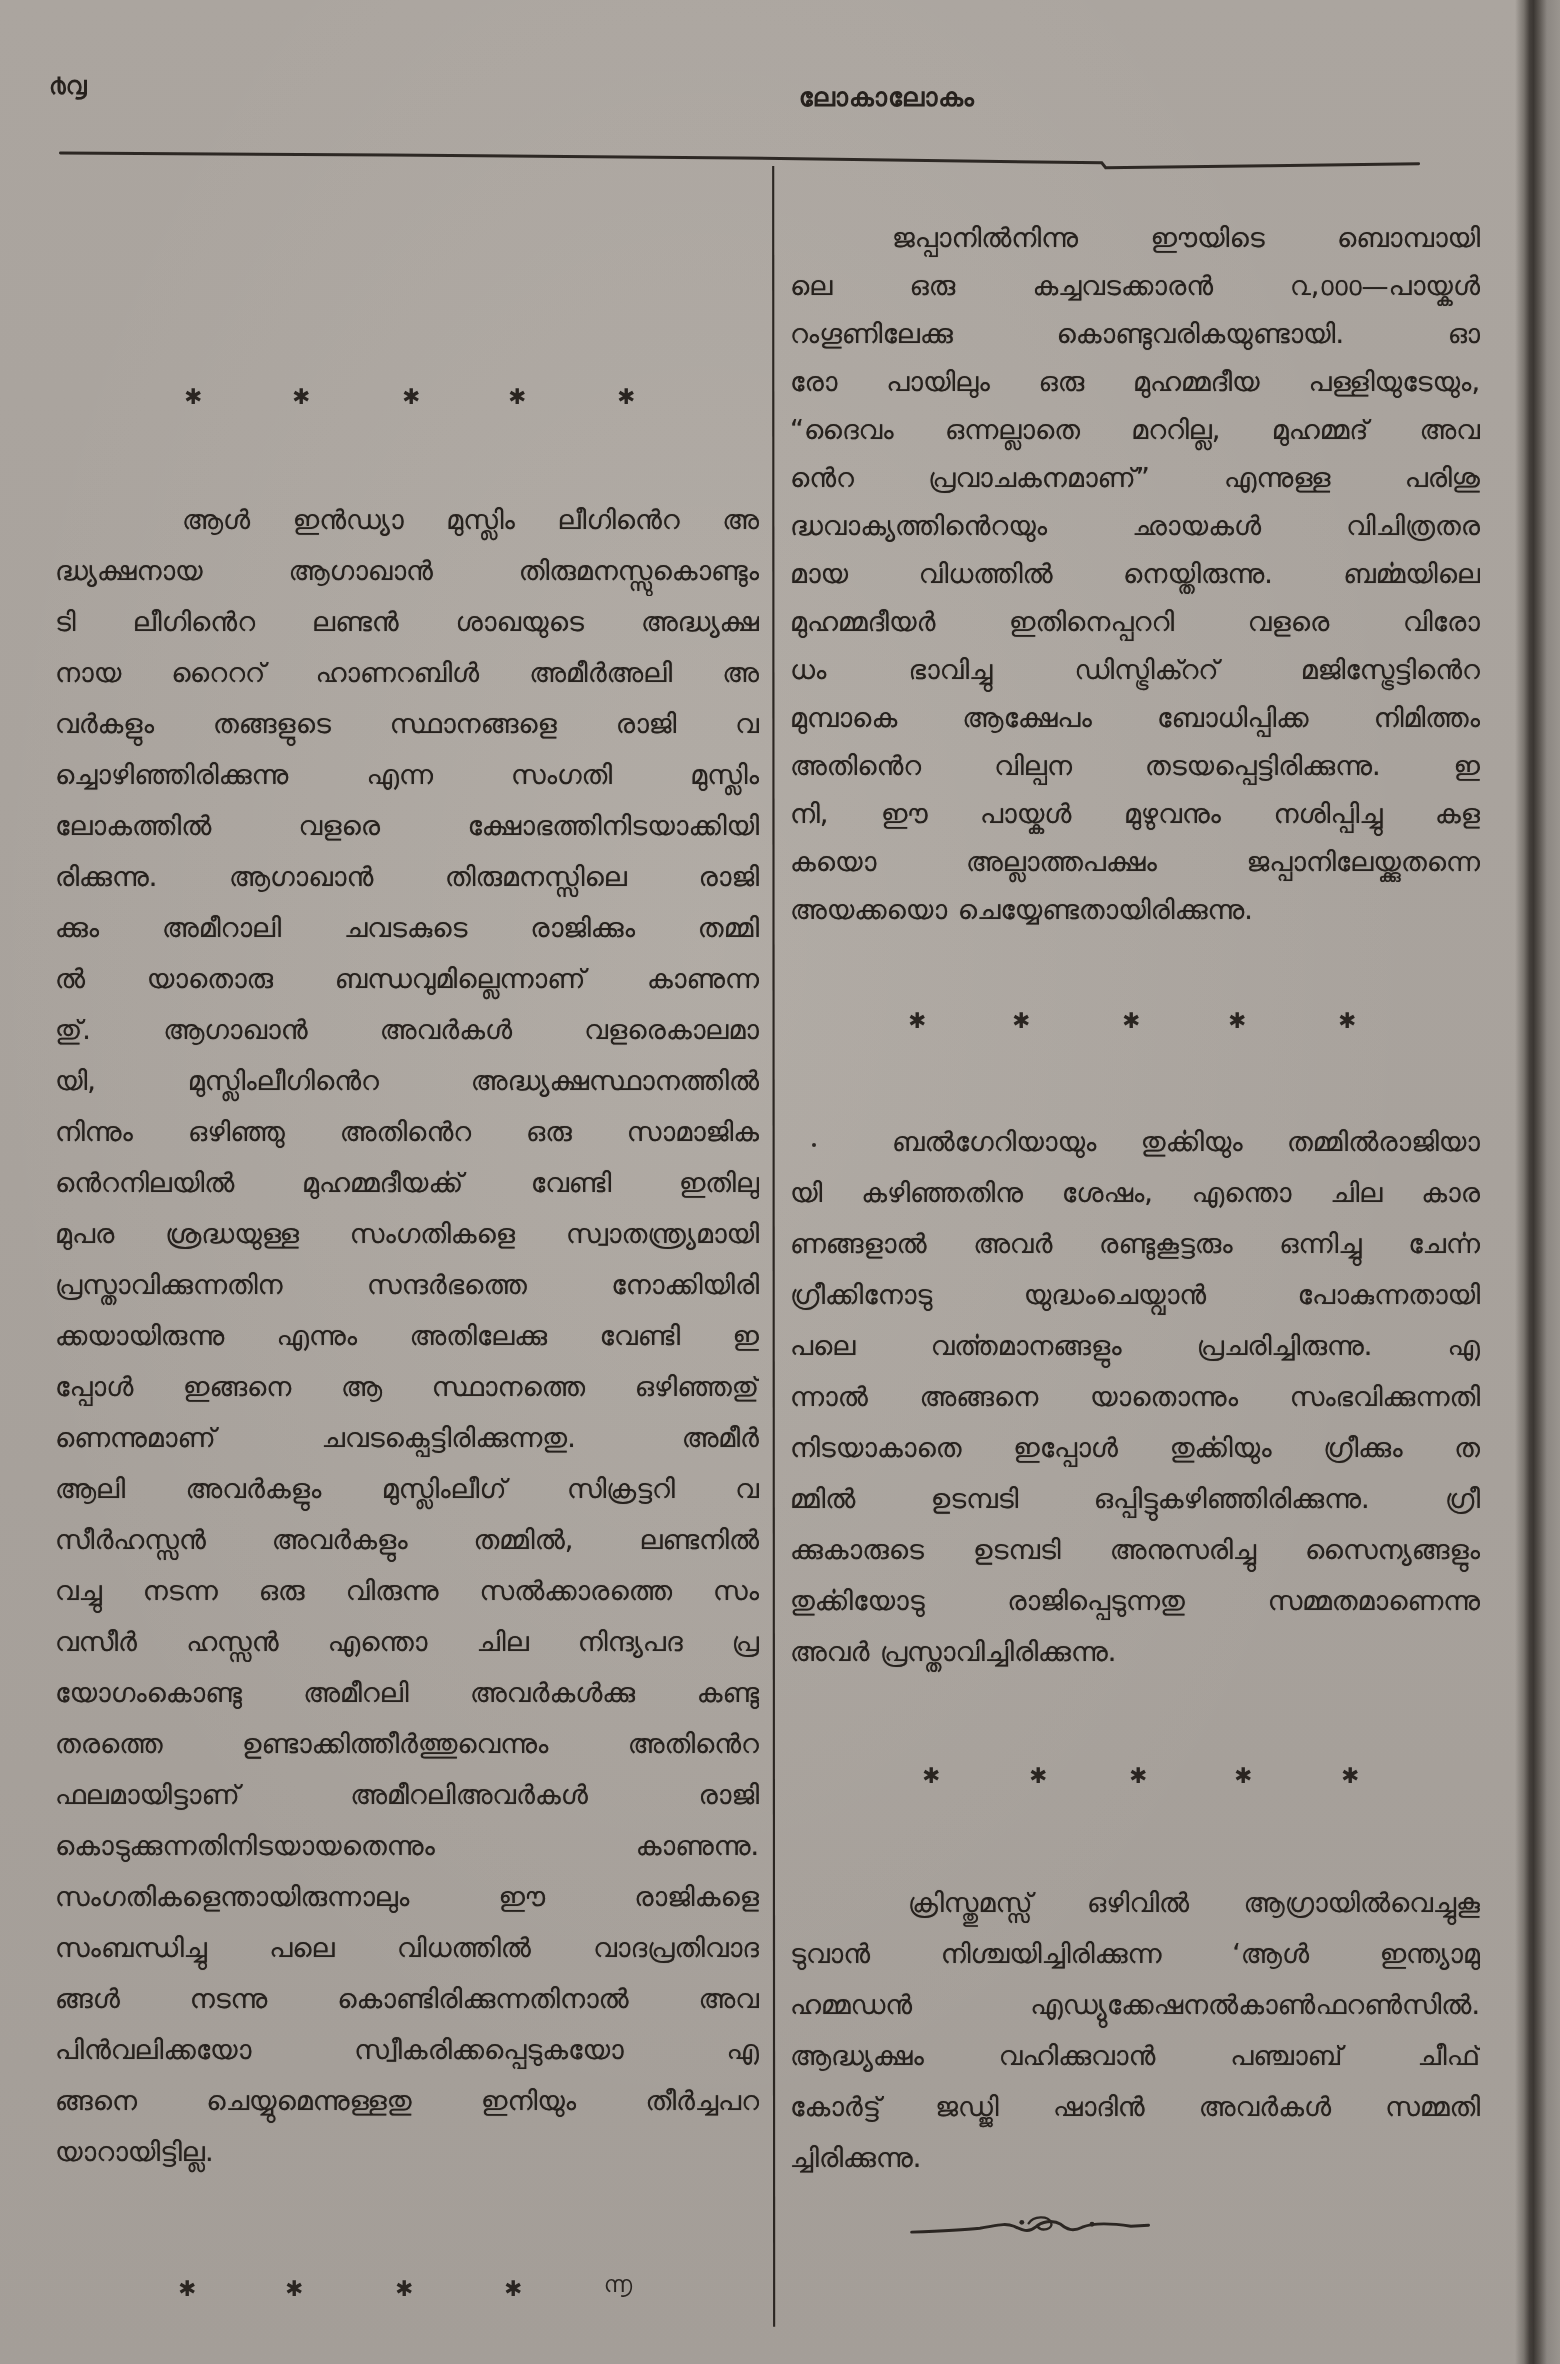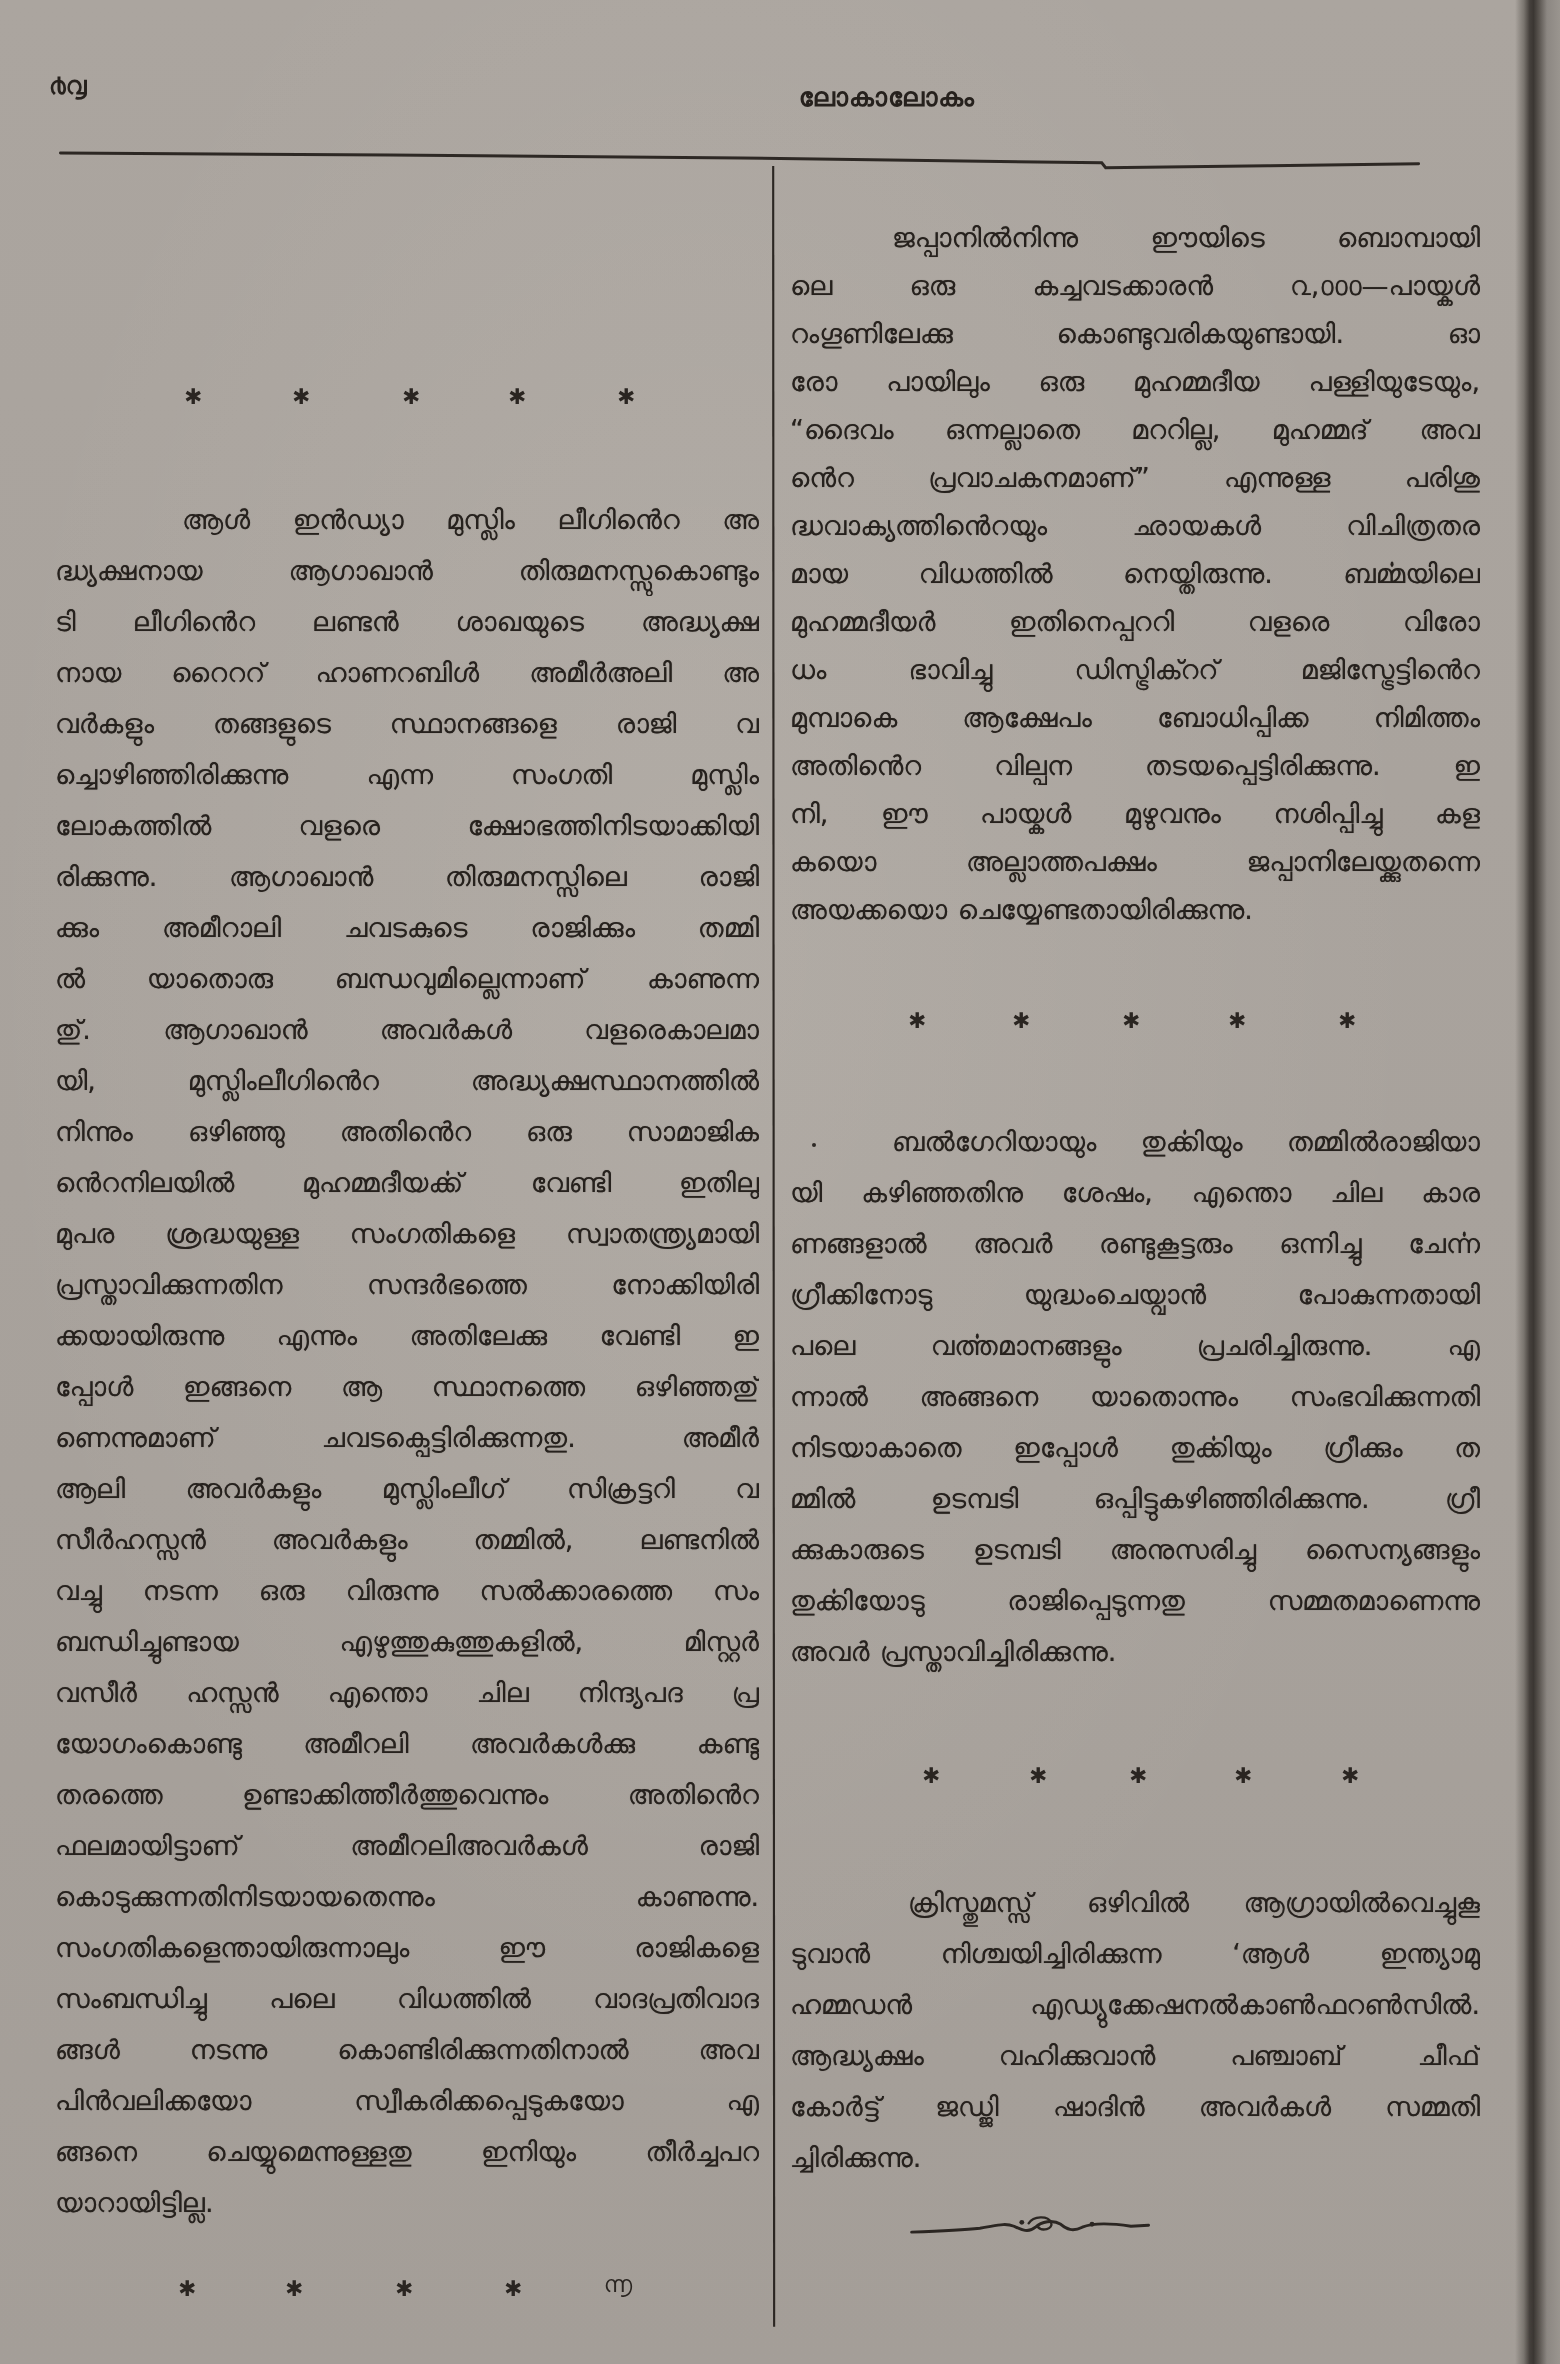--- a/index.html
+++ b/index.html
@@ -119,21 +119,20 @@
     <div class="line">നിന്നും ഒഴിഞ്ഞു അതിൻെറ ഒരു സാമാജിക</div>
     <div class="line">ൻെറനിലയിൽ മുഹമ്മദീയൎക്ക് വേണ്ടി ഇതിലു</div>
     <div class="line">മുപര ശ്രദ്ധയുള്ള സംഗതികളെ സ്വാതന്ത്ര്യമായി</div>
     <div class="line">പ്രസ്താവിക്കുന്നതിന സന്ദർഭത്തെ നോക്കിയിരി</div>
     <div class="line">ക്കയായിരുന്നു എന്നും അതിലേക്കു വേണ്ടി ഇ</div>
     <div class="line">പ്പോൾ ഇങ്ങനെ ആ സ്ഥാനത്തെ ഒഴിഞ്ഞതു്</div>
     <div class="line">ണെന്നുമാണ് ചവടക്പെട്ടിരിക്കുന്നതു. അമീർ</div>
     <div class="line">ആലി അവർകളും മുസ്ലിംലീഗ് സിക്രട്ടറി വ</div>
     <div class="line">സീർഹസ്സൻ അവർകളും തമ്മിൽ, ലണ്ടനിൽ</div>
     <div class="line">വച്ചു നടന്ന ഒരു വിരുന്നു സൽക്കാരത്തെ സം</div>
-    <div class="line">ബന്ധിച്ചുണ്ടായ എഴുത്തുകുത്തുകളിൽ, മിസ്റ്റർ</div>
     <div class="line">വസീർ ഹസ്സൻ എന്തൊ ചില നിന്ദ്യപദ പ്ര</div>
     <div class="line">യോഗംകൊണ്ടു അമീറലി അവർകൾക്കു കണ്ടു</div>
     <div class="line">തരത്തെ ഉണ്ടാക്കിത്തീർത്തുവെന്നും അതിൻെറ</div>
     <div class="line">ഫലമായിട്ടാണ് അമീറലിഅവർകൾ രാജി</div>
     <div class="line">കൊടുക്കുന്നതിനിടയായതെന്നും കാണുന്നു.</div>
     <div class="line">സംഗതികളെന്തായിരുന്നാലും ഈ രാജികളെ</div>
     <div class="line">സംബന്ധിച്ചു പലെ വിധത്തിൽ വാദപ്രതിവാദ</div>
     <div class="line">ങ്ങൾ നടന്നു കൊണ്ടിരിക്കുന്നതിനാൽ അവ</div>
     <div class="line">പിൻവലിക്കയോ സ്വീകരിക്കപ്പെടുകയോ എ</div>
     <div class="line">ങ്ങനെ ചെയ്യുമെന്നുള്ളതു ഇനിയും തീർച്ചപറ</div>

